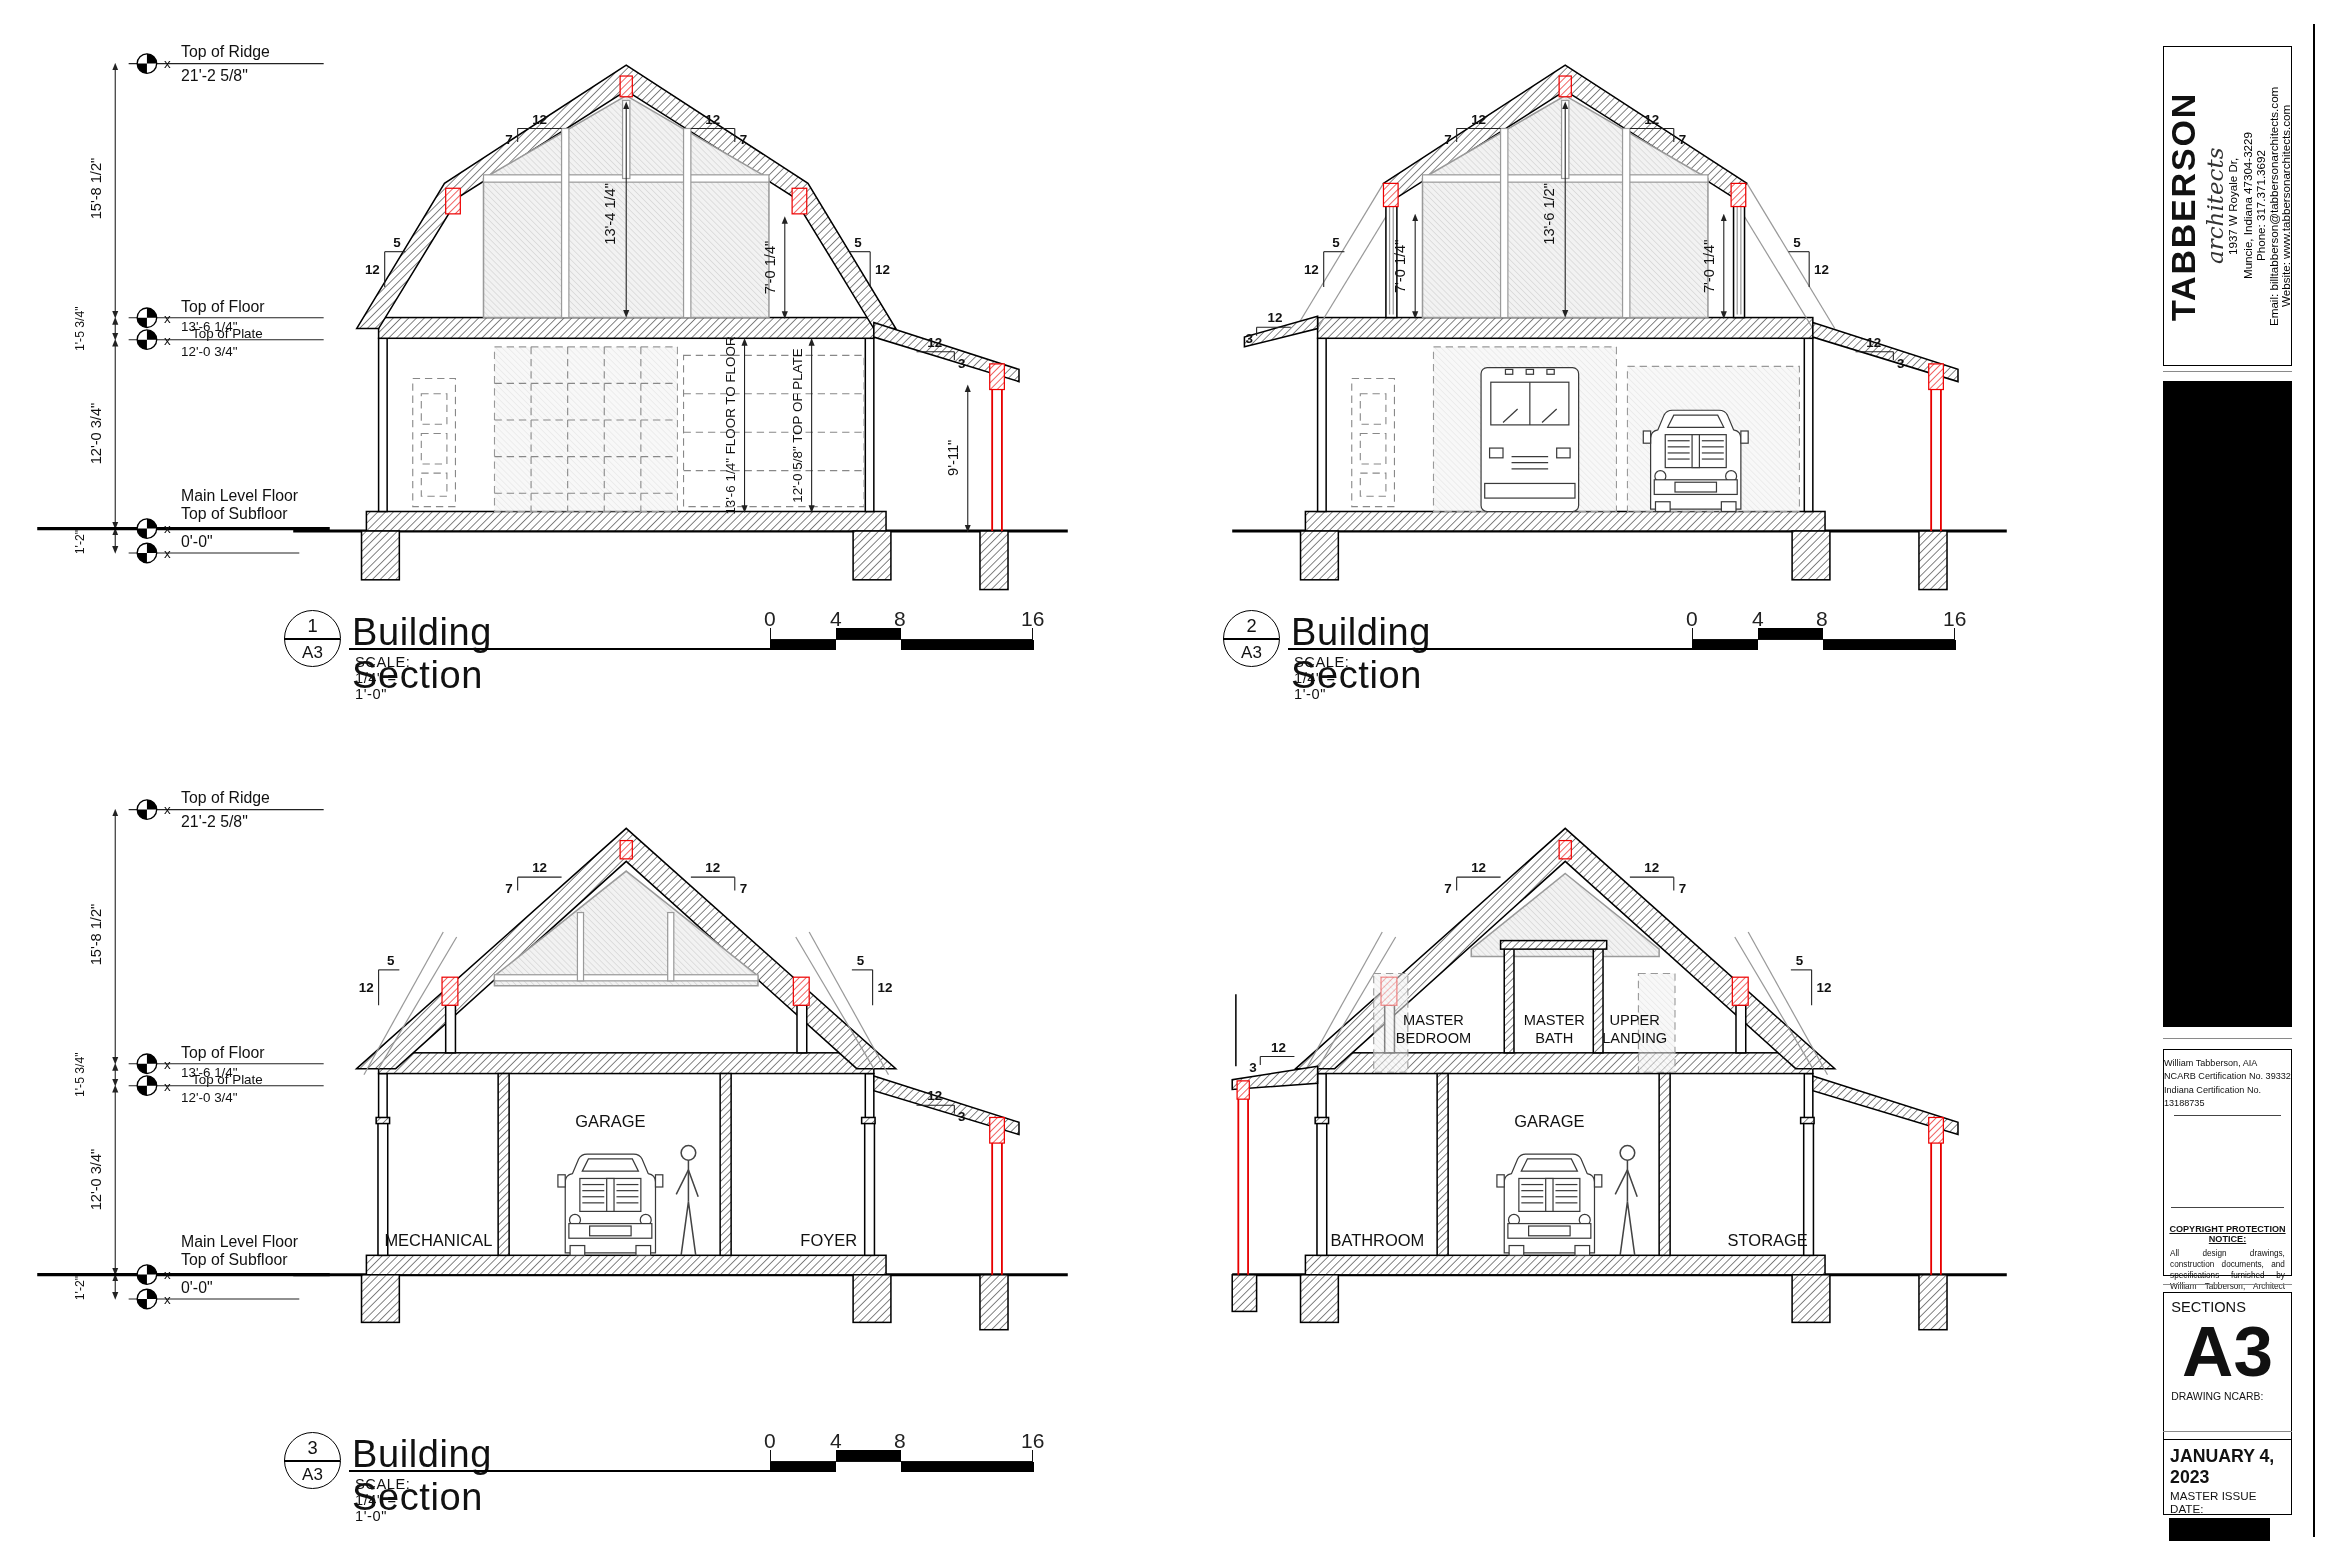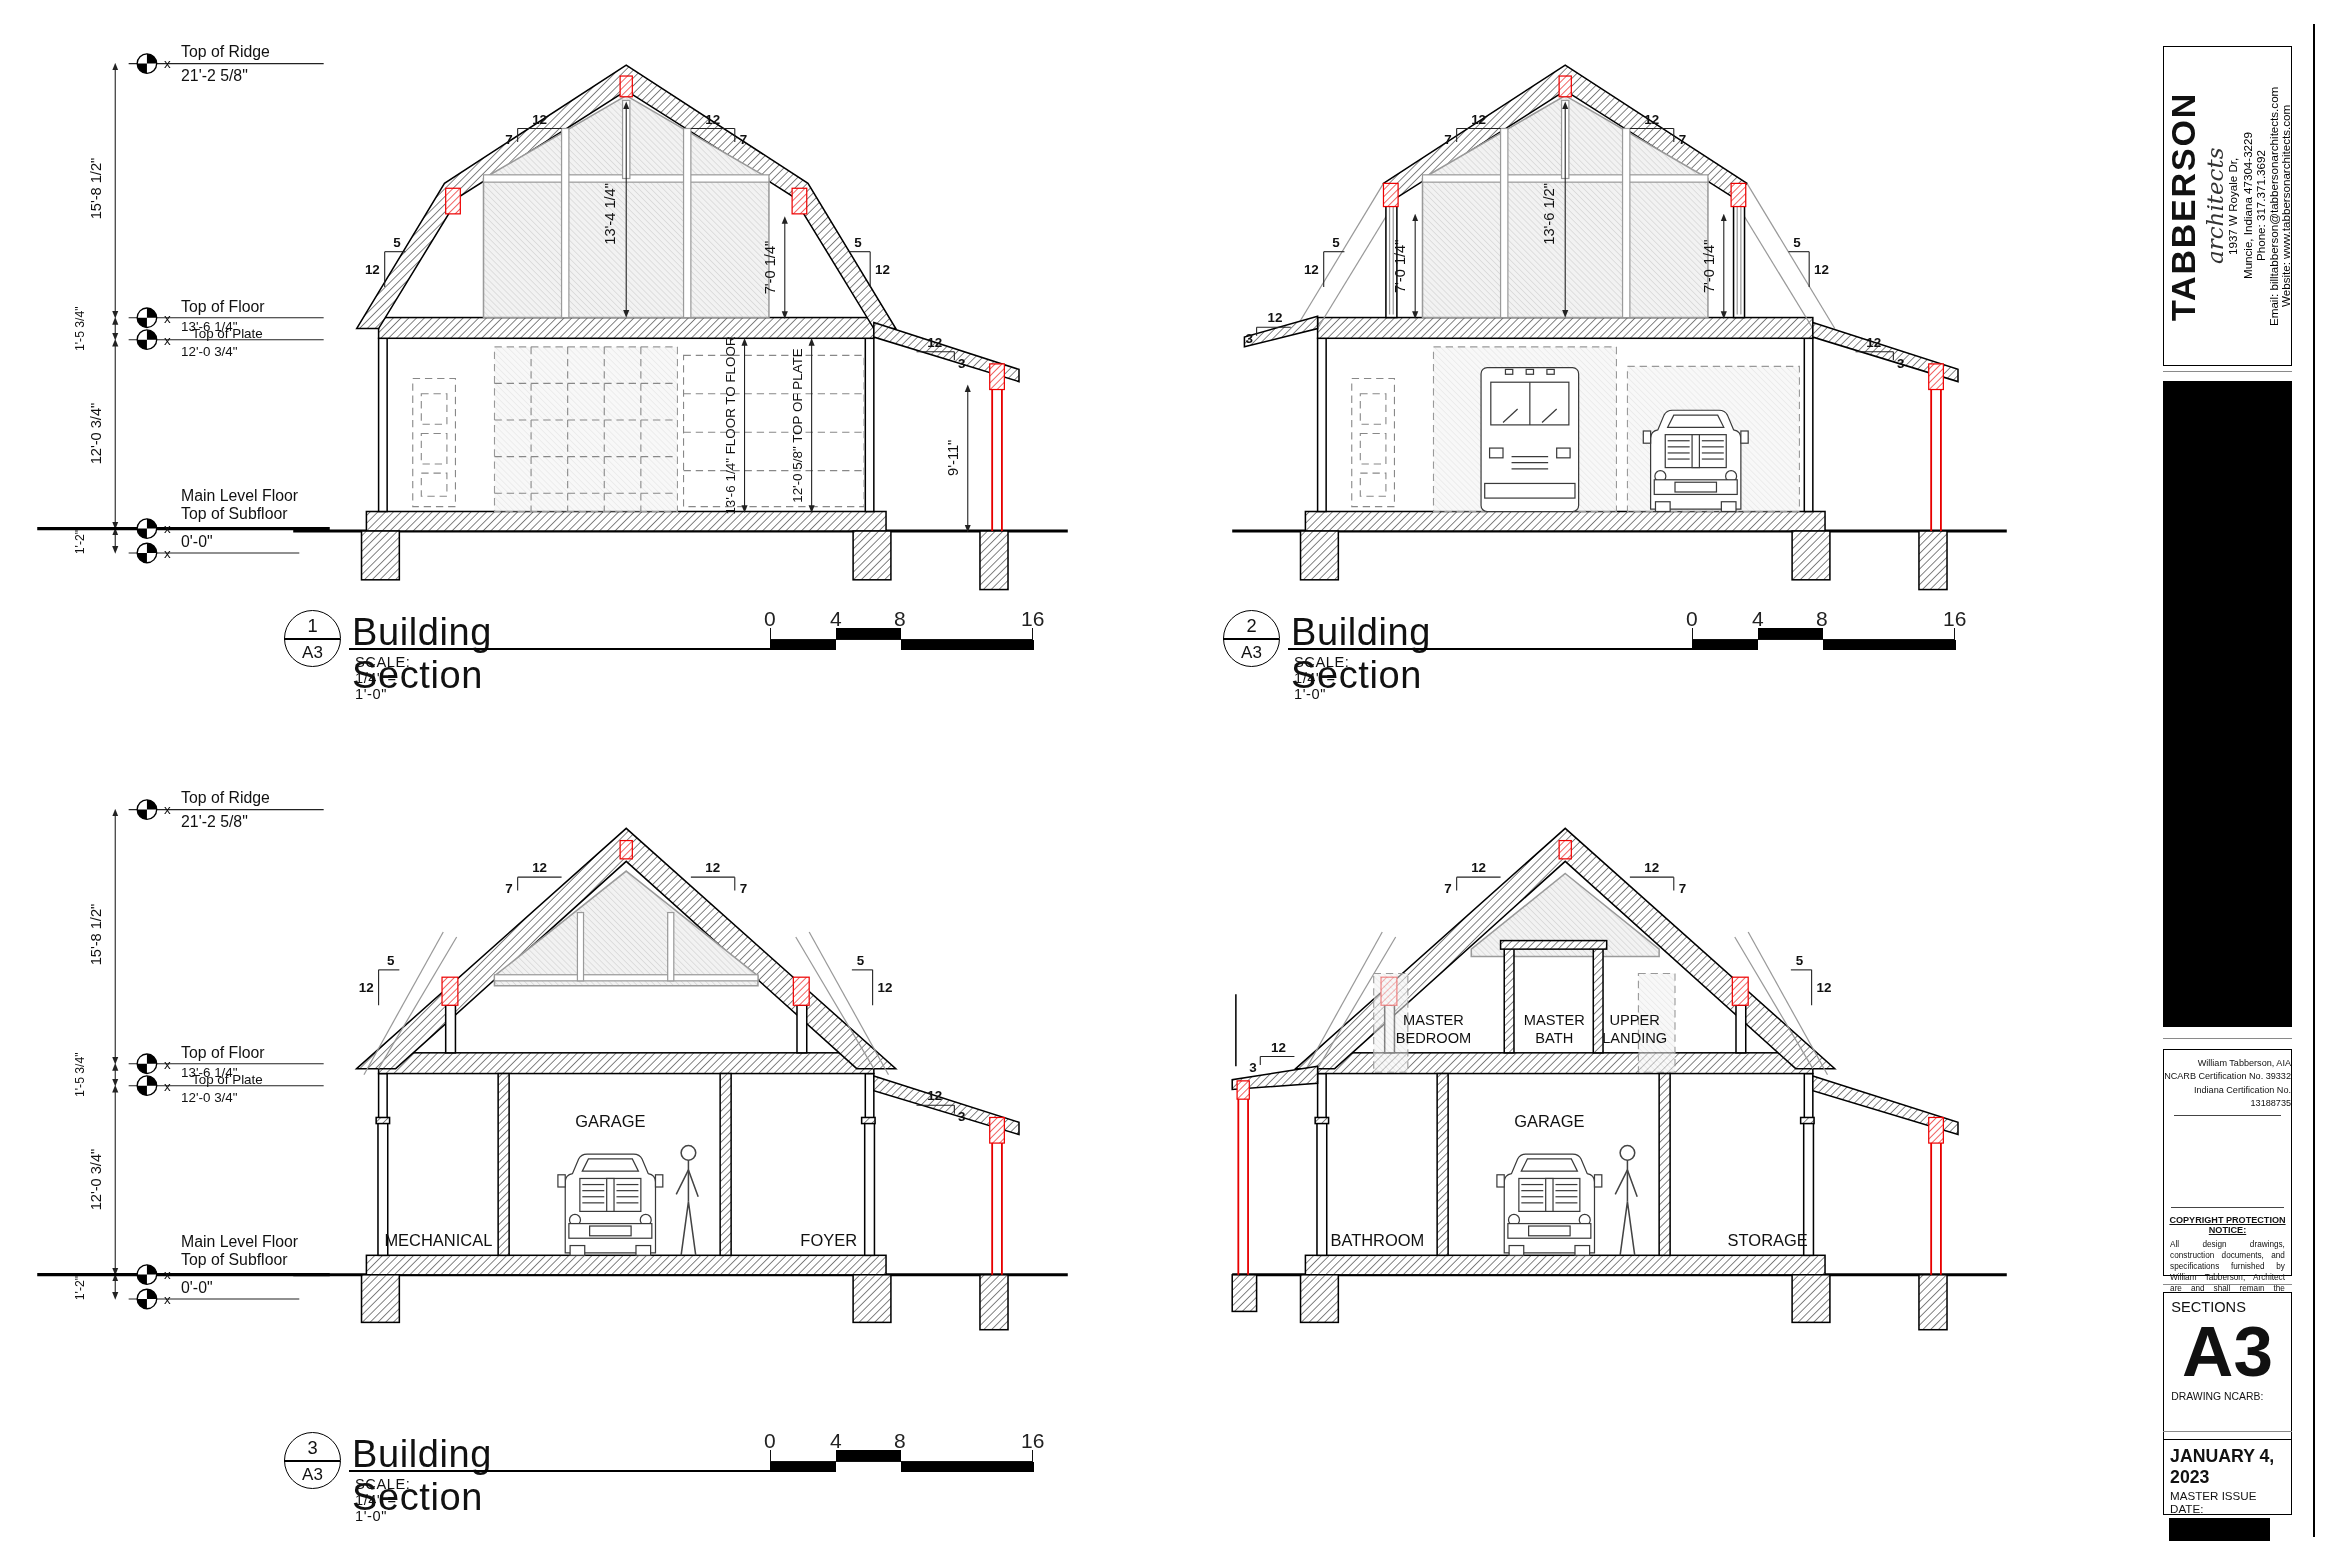--- a/index.html
+++ b/index.html
@@ -605,29 +605,29 @@
     <div class="vtxt addr" style="width:12.8px">Email: billtabberson@tabbersonarchitects.com</div>
     <div class="vtxt addr" style="width:12.8px">Website: www.tabbersonarchitects.com</div>
   </div>
 </div>
 
 <div class="hline" style="top:371px"></div>
 <div class="abs" style="left:2163px;top:381px;width:129px;height:646px;background:#000"></div>
 <div class="hline" style="top:1038px"></div>
 
 <div class="tb-box" style="top:1049px;height:227px">
-  <div style="text-align:right;font-size:9.1px;line-height:1.45;padding-top:7.3px">
+  <div style="text-align:left;font-size:9.1px;line-height:1.45;padding-top:7.3px">
     <div>William Tabberson, AIA</div>
     <div>NCARB Certification No. 39332</div>
     <div>Indiana Certification No. 13188735</div>
   </div>
   <div style="height:1.2px;background:#444;margin:4.9px 9.8px 0"></div>
   <div style="height:91px"></div>
   <div style="height:1.2px;background:#444;margin:0 7.3px"></div>
-  <div style="text-align:center;font-size:9.1px;font-weight:bold;text-decoration:underline;margin-top:7px">COPYRIGHT PROTECTION NOTICE:</div>
+  <div style="text-align:center;font-size:9.1px;font-weight:bold;text-decoration:underline;margin-top:16px">COPYRIGHT PROTECTION NOTICE:</div>
   <div style="font-size:8.2px;line-height:1.35;text-align:justify;padding:3.7px 6.1px 0">All design drawings, construction documents, and specifications furnished by William Tabberson, Architect are and shall remain the property of the Architects. They are to be used only for the construction of this project.</div>
 </div>
 
 <div class="hline" style="top:1284px"></div>
 
 <div class="tb-box" style="top:1292px;height:156px">
   <div style="font-size:14.6px;padding:6.1px 0 0 7.3px">SECTIONS</div>
   <div style="font-size:71px;font-weight:bold;text-align:center;line-height:1.05">A3</div>
   <div style="font-size:10.4px;padding:1.2px 0 0 7.3px">DRAWING NCARB:</div>
 </div>

